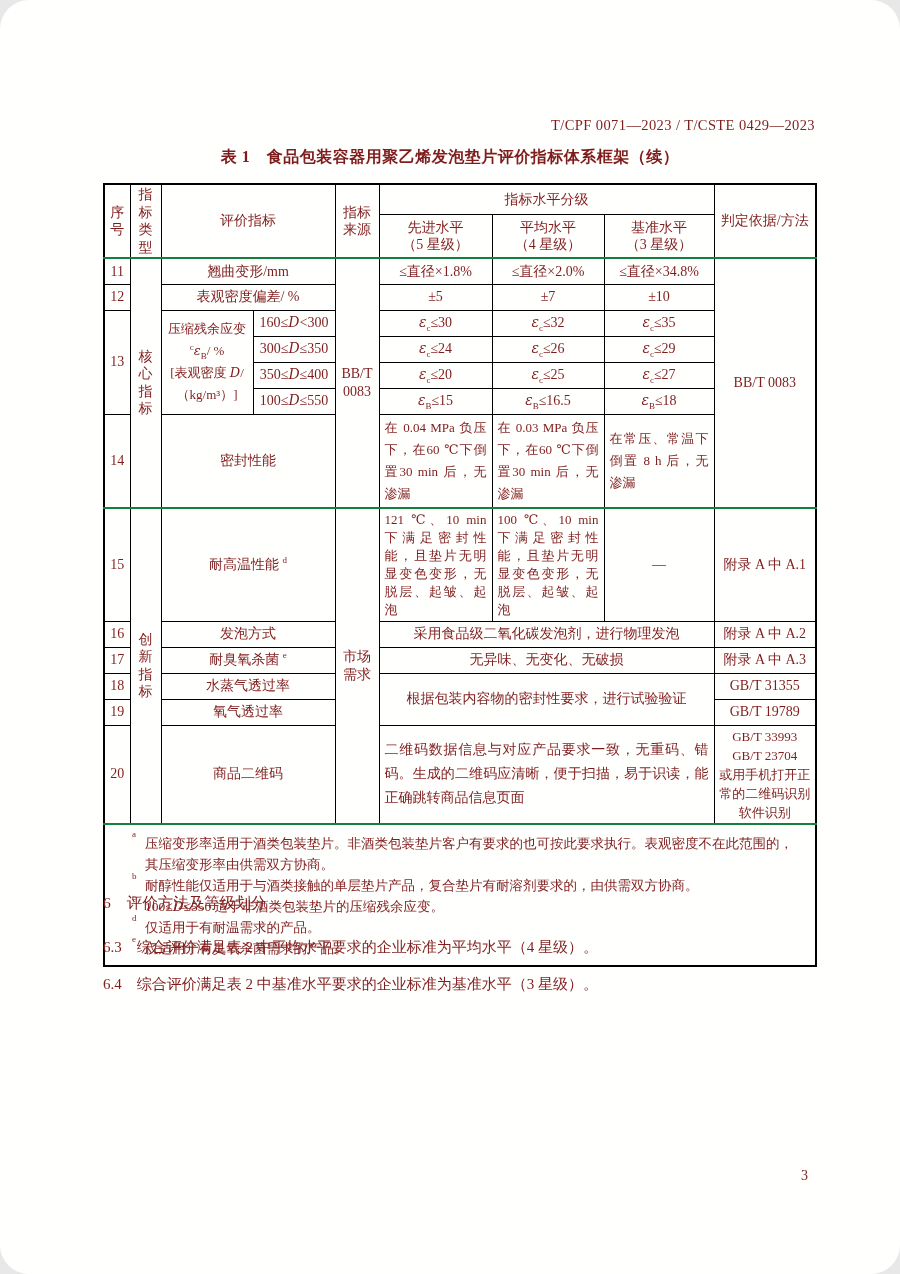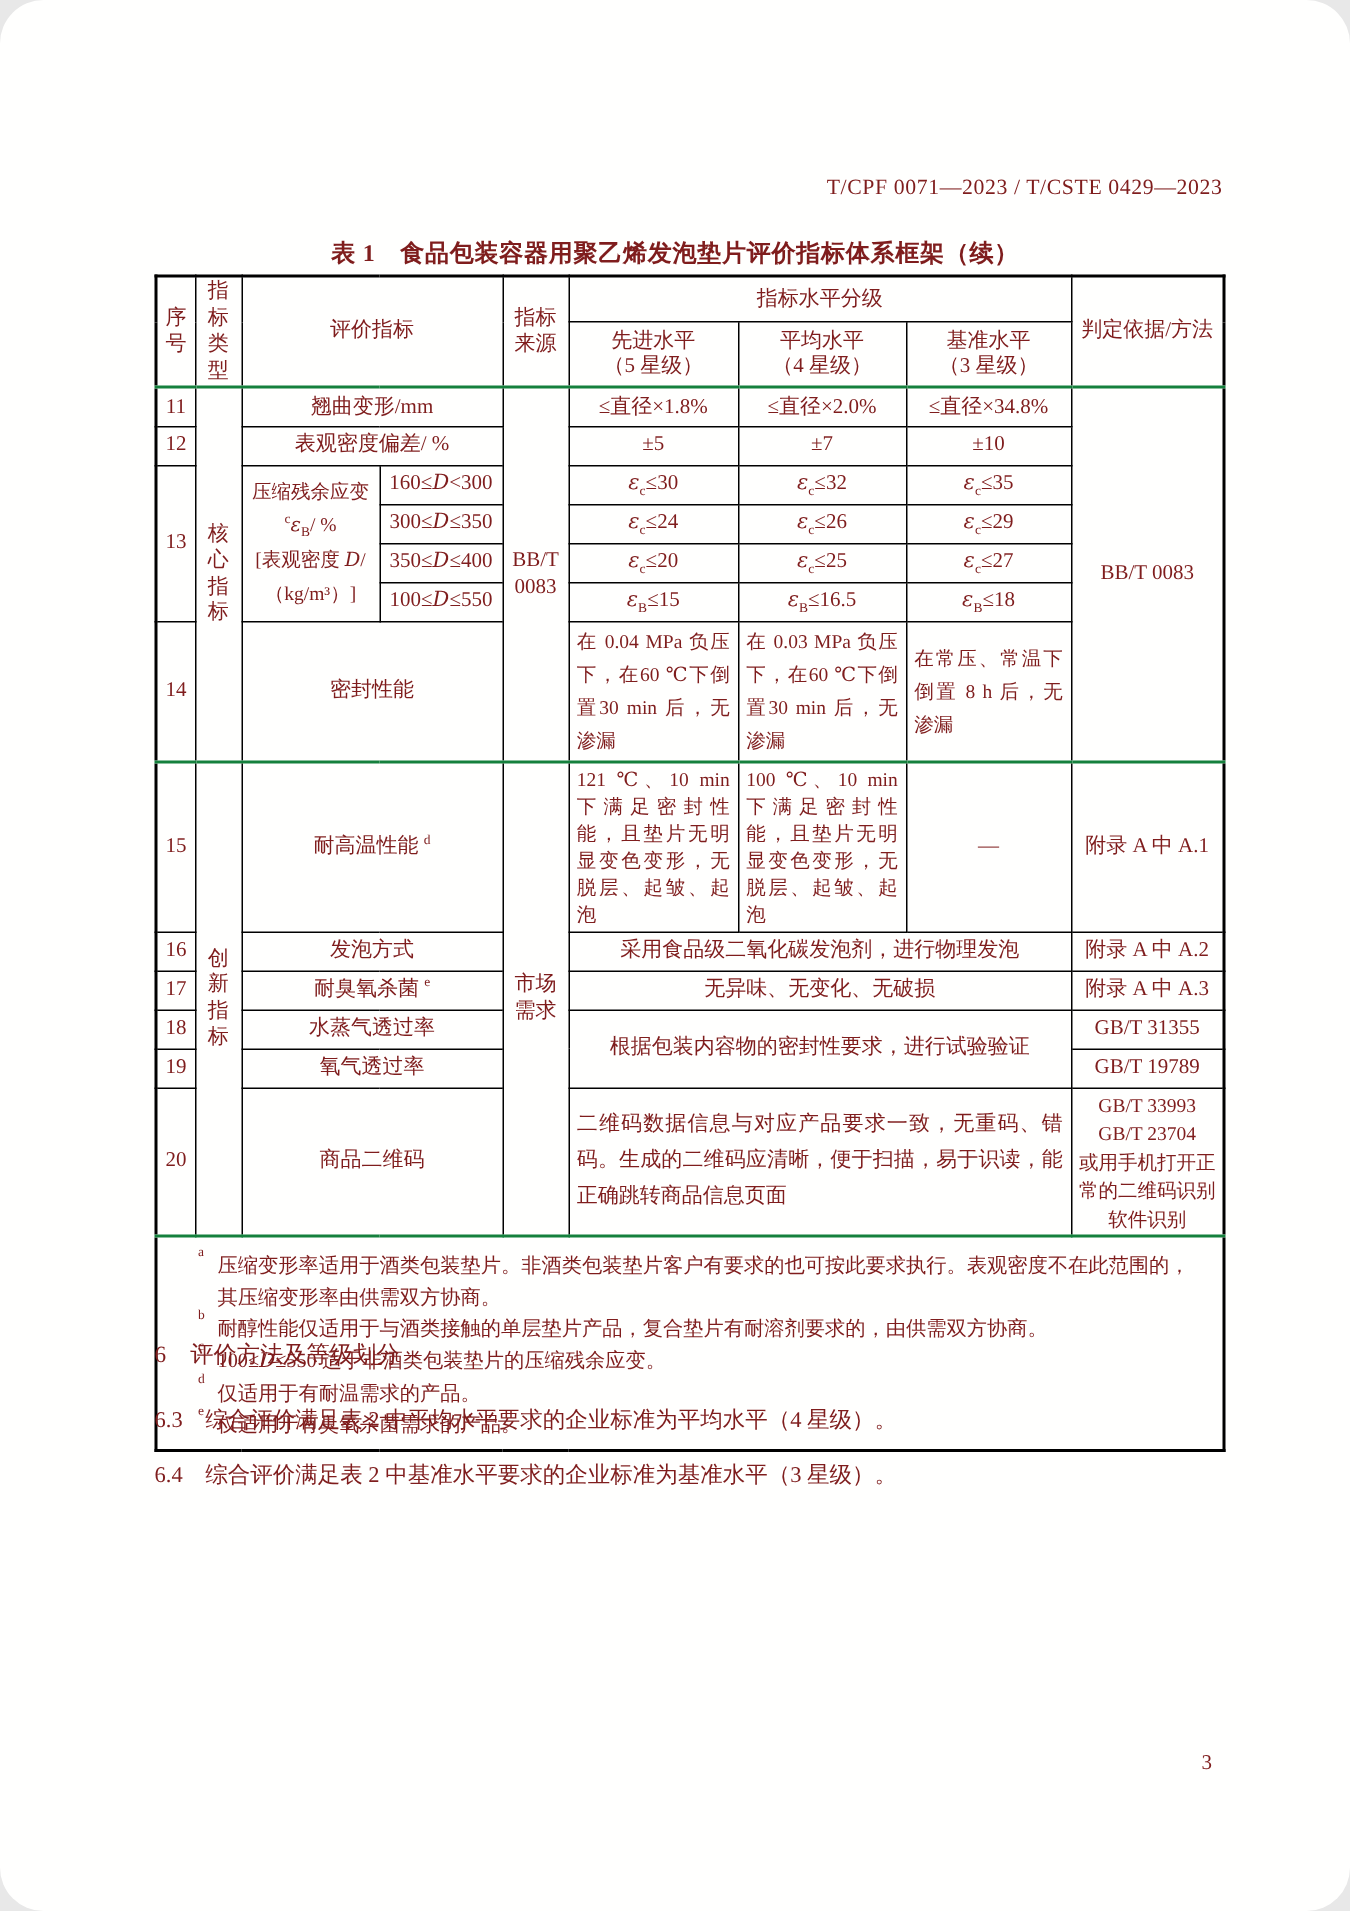--- a/index.html
+++ b/index.html
@@ -1,20 +1,20 @@
 <!DOCTYPE html>
 <html><head>
 <meta charset="utf-8">
 <style>
   html,body{margin:0;padding:0;background:#e8e8e8;}
   .page{position:relative;width:900px;height:1274px;background:#fffffe;margin:0 auto;
         font-family:"Liberation Serif","DejaVu Serif",serif;color:#7f1d1d;overflow:hidden;border-radius:29px;}
   .doc-code{position:absolute;top:117px;right:85px;font-size:14.5px;letter-spacing:.4px;white-space:nowrap;}
   .table-title{position:absolute;top:147px;left:0;width:100%;text-align:center;
-        font-weight:bold;font-size:16px;letter-spacing:.5px;margin-top:12px;}
+        font-weight:bold;font-size:16px;letter-spacing:.5px;}
   .tbl-wrap{position:absolute;top:183px;left:103px;}
   table{border-collapse:collapse;table-layout:fixed;width:712px;border:2px solid #000;}
   td{border:1px solid #000;text-align:center;vertical-align:middle;
      font-size:14px;line-height:1.25;padding:1px 2px;overflow:hidden;}
   tr.tsep td{border-top:2px solid #15803d;}
   td.just{text-align:justify;text-align-last:auto;padding:2px 5px;font-size:13px;}
   td.small{font-size:13px;}
   .lh14 td.just{line-height:22px;}
   sup{font-size:9px;vertical-align:super;line-height:0;}
   sub{font-size:9px;vertical-align:sub;line-height:0;}

